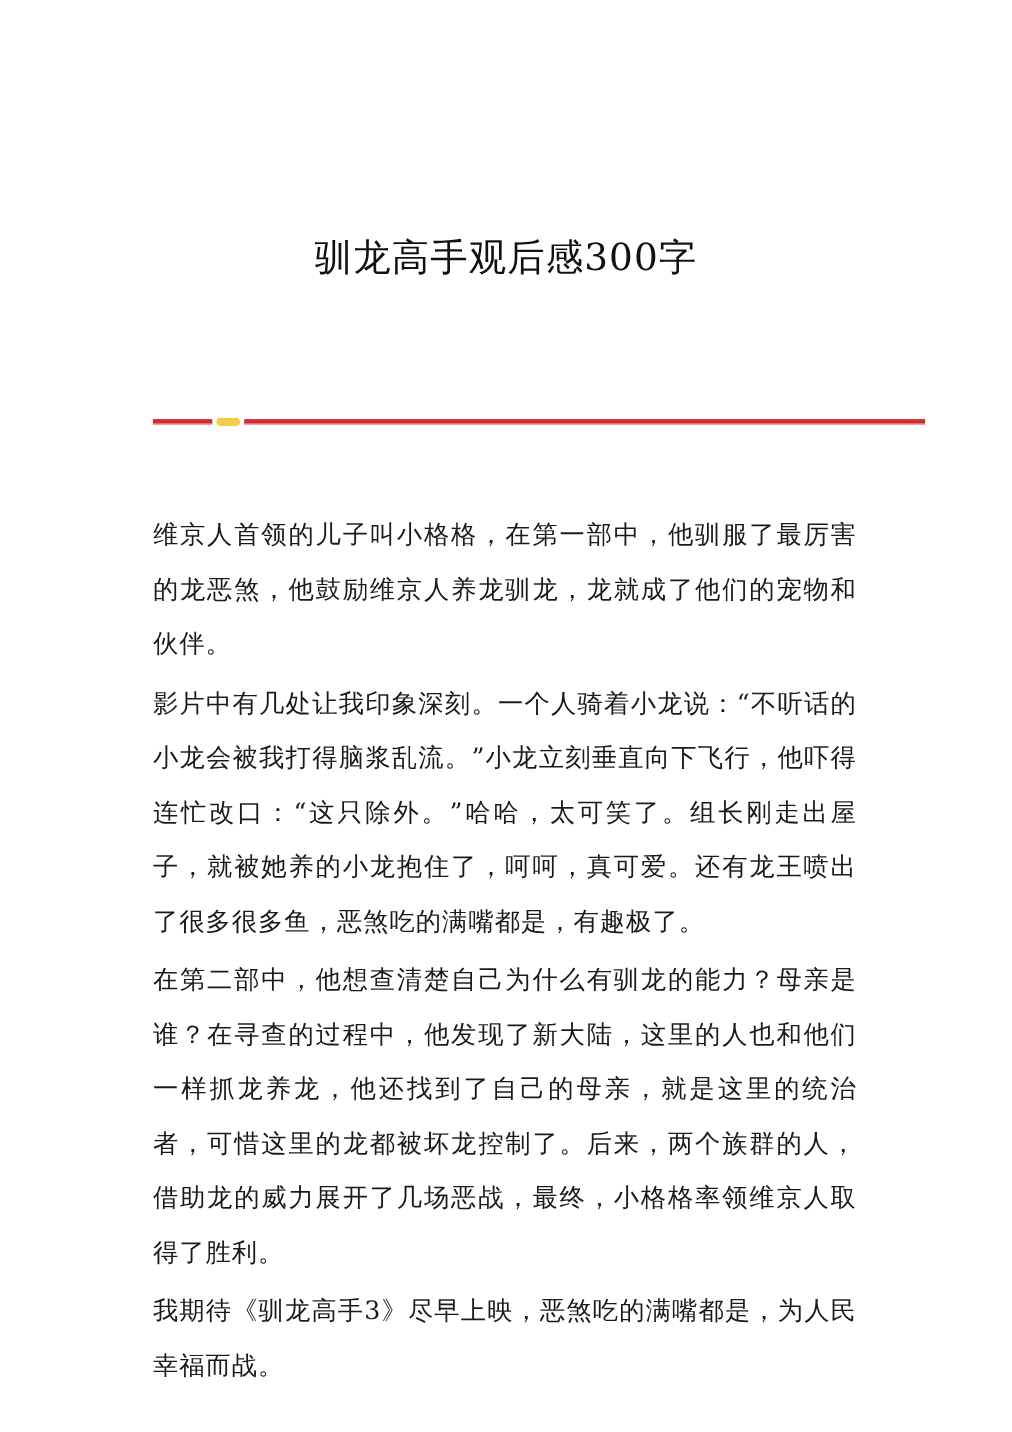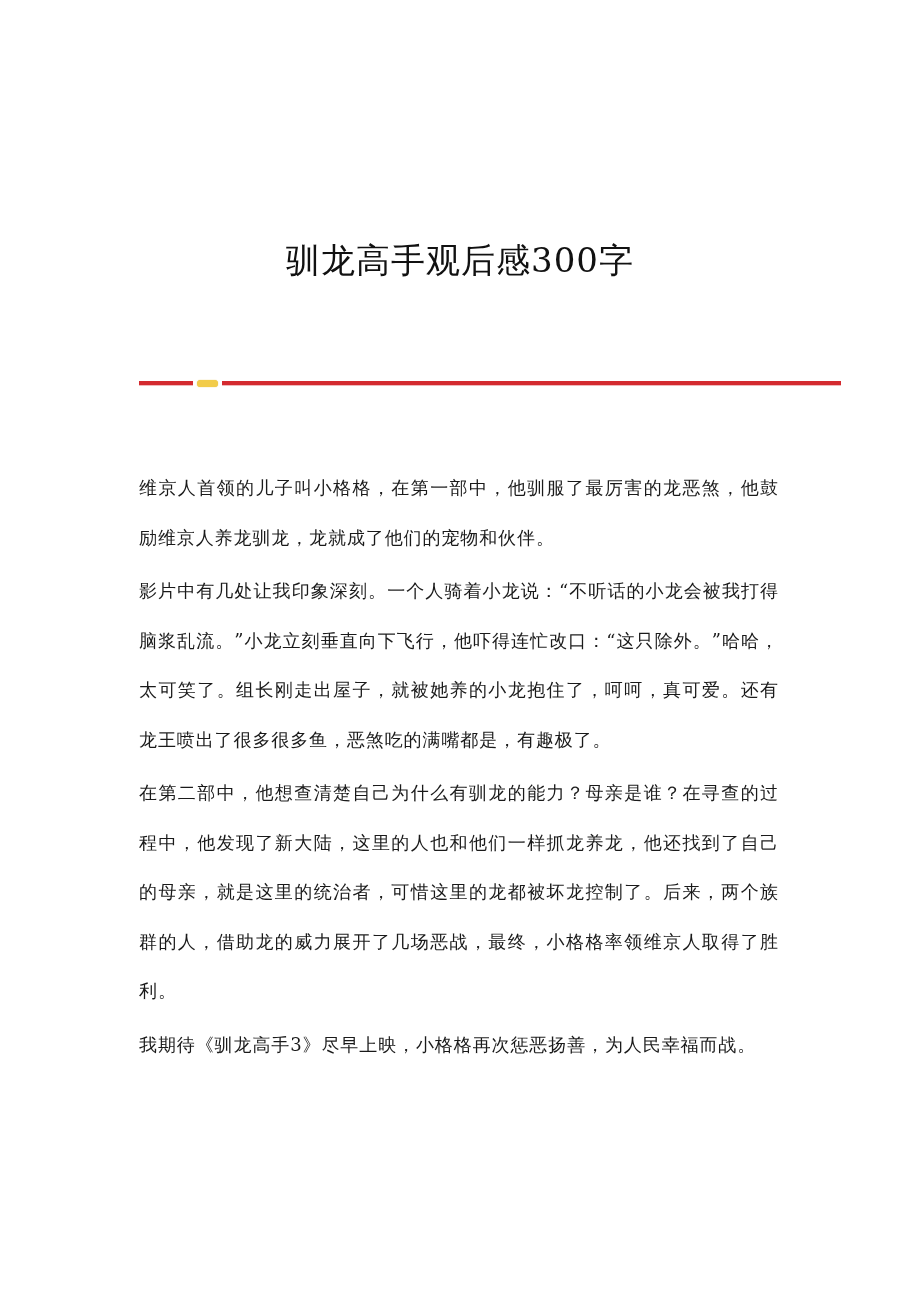--- a/index.html
+++ b/index.html
@@ -11,21 +11,21 @@
       width: 920px;
       height: 1302px;
       position: relative;
       overflow: hidden;
       font-family: "DejaVu Serif", "Liberation Serif", serif;
       color: #1a1a1a;
     }
     .page-title {
       position: absolute;
       left: 0;
-      top: 236px;
+      top: 210px;
       width: 920px;
       text-align: center;
       font-size: 34px;
       line-height: 48px;
       font-weight: normal;
       letter-spacing: 1px;
       color: #111111;
       margin: 0;
     }
     .divider {
@@ -64,21 +64,21 @@
       box-shadow: 0 0 1px #e0b530;
     }
     .content {
       position: absolute;
       left: 139px;
       top: 463px;
       width: 640px;
     }
     .para {
       margin: 0 0 6px 0;
-      font-size: 18px;
+      font-size: 23px;
       line-height: 49.5px;
       letter-spacing: 0.9px;
       color: #1a1a1a;
       text-align: justify;
       word-break: break-all;
     }
     .para.p1 { margin-bottom: 4px; }
     .para.p2 { margin-bottom: 4px; }
     .para.p3 { margin-bottom: 4px; }
   </style>
@@ -90,14 +90,14 @@
 <div class="divider">
   <div class="bar-left"></div>
   <div class="ornament"></div>
   <div class="bar-right"></div>
 </div>
 
 <div class="content">
   <p class="para p1">维京人首领的儿子叫小格格，在第一部中，他驯服了最厉害的龙恶煞，他鼓励维京人养龙驯龙，龙就成了他们的宠物和伙伴。</p>
   <p class="para p3">影片中有几处让我印象深刻。一个人骑着小龙说：“不听话的小龙会被我打得脑浆乱流。”小龙立刻垂直向下飞行，他吓得连忙改口：“这只除外。”哈哈，太可笑了。组长刚走出屋子，就被她养的小龙抱住了，呵呵，真可爱。还有龙王喷出了很多很多鱼，恶煞吃的满嘴都是，有趣极了。</p>
   <p class="para p2">在第二部中，他想查清楚自己为什么有驯龙的能力？母亲是谁？在寻查的过程中，他发现了新大陆，这里的人也和他们一样抓龙养龙，他还找到了自己的母亲，就是这里的统治者，可惜这里的龙都被坏龙控制了。后来，两个族群的人，借助龙的威力展开了几场恶战，最终，小格格率领维京人取得了胜利。</p>
-  <p class="para p4">我期待《驯龙高手3》尽早上映，小格格再次惩恶扬善，为人民幸福而战。</p>
+  <p class="para p4">我期待《驯龙高手3》尽早上映，恶煞吃的满嘴都是，为人民幸福而战。</p>
 </div>
 
 </body></html>

